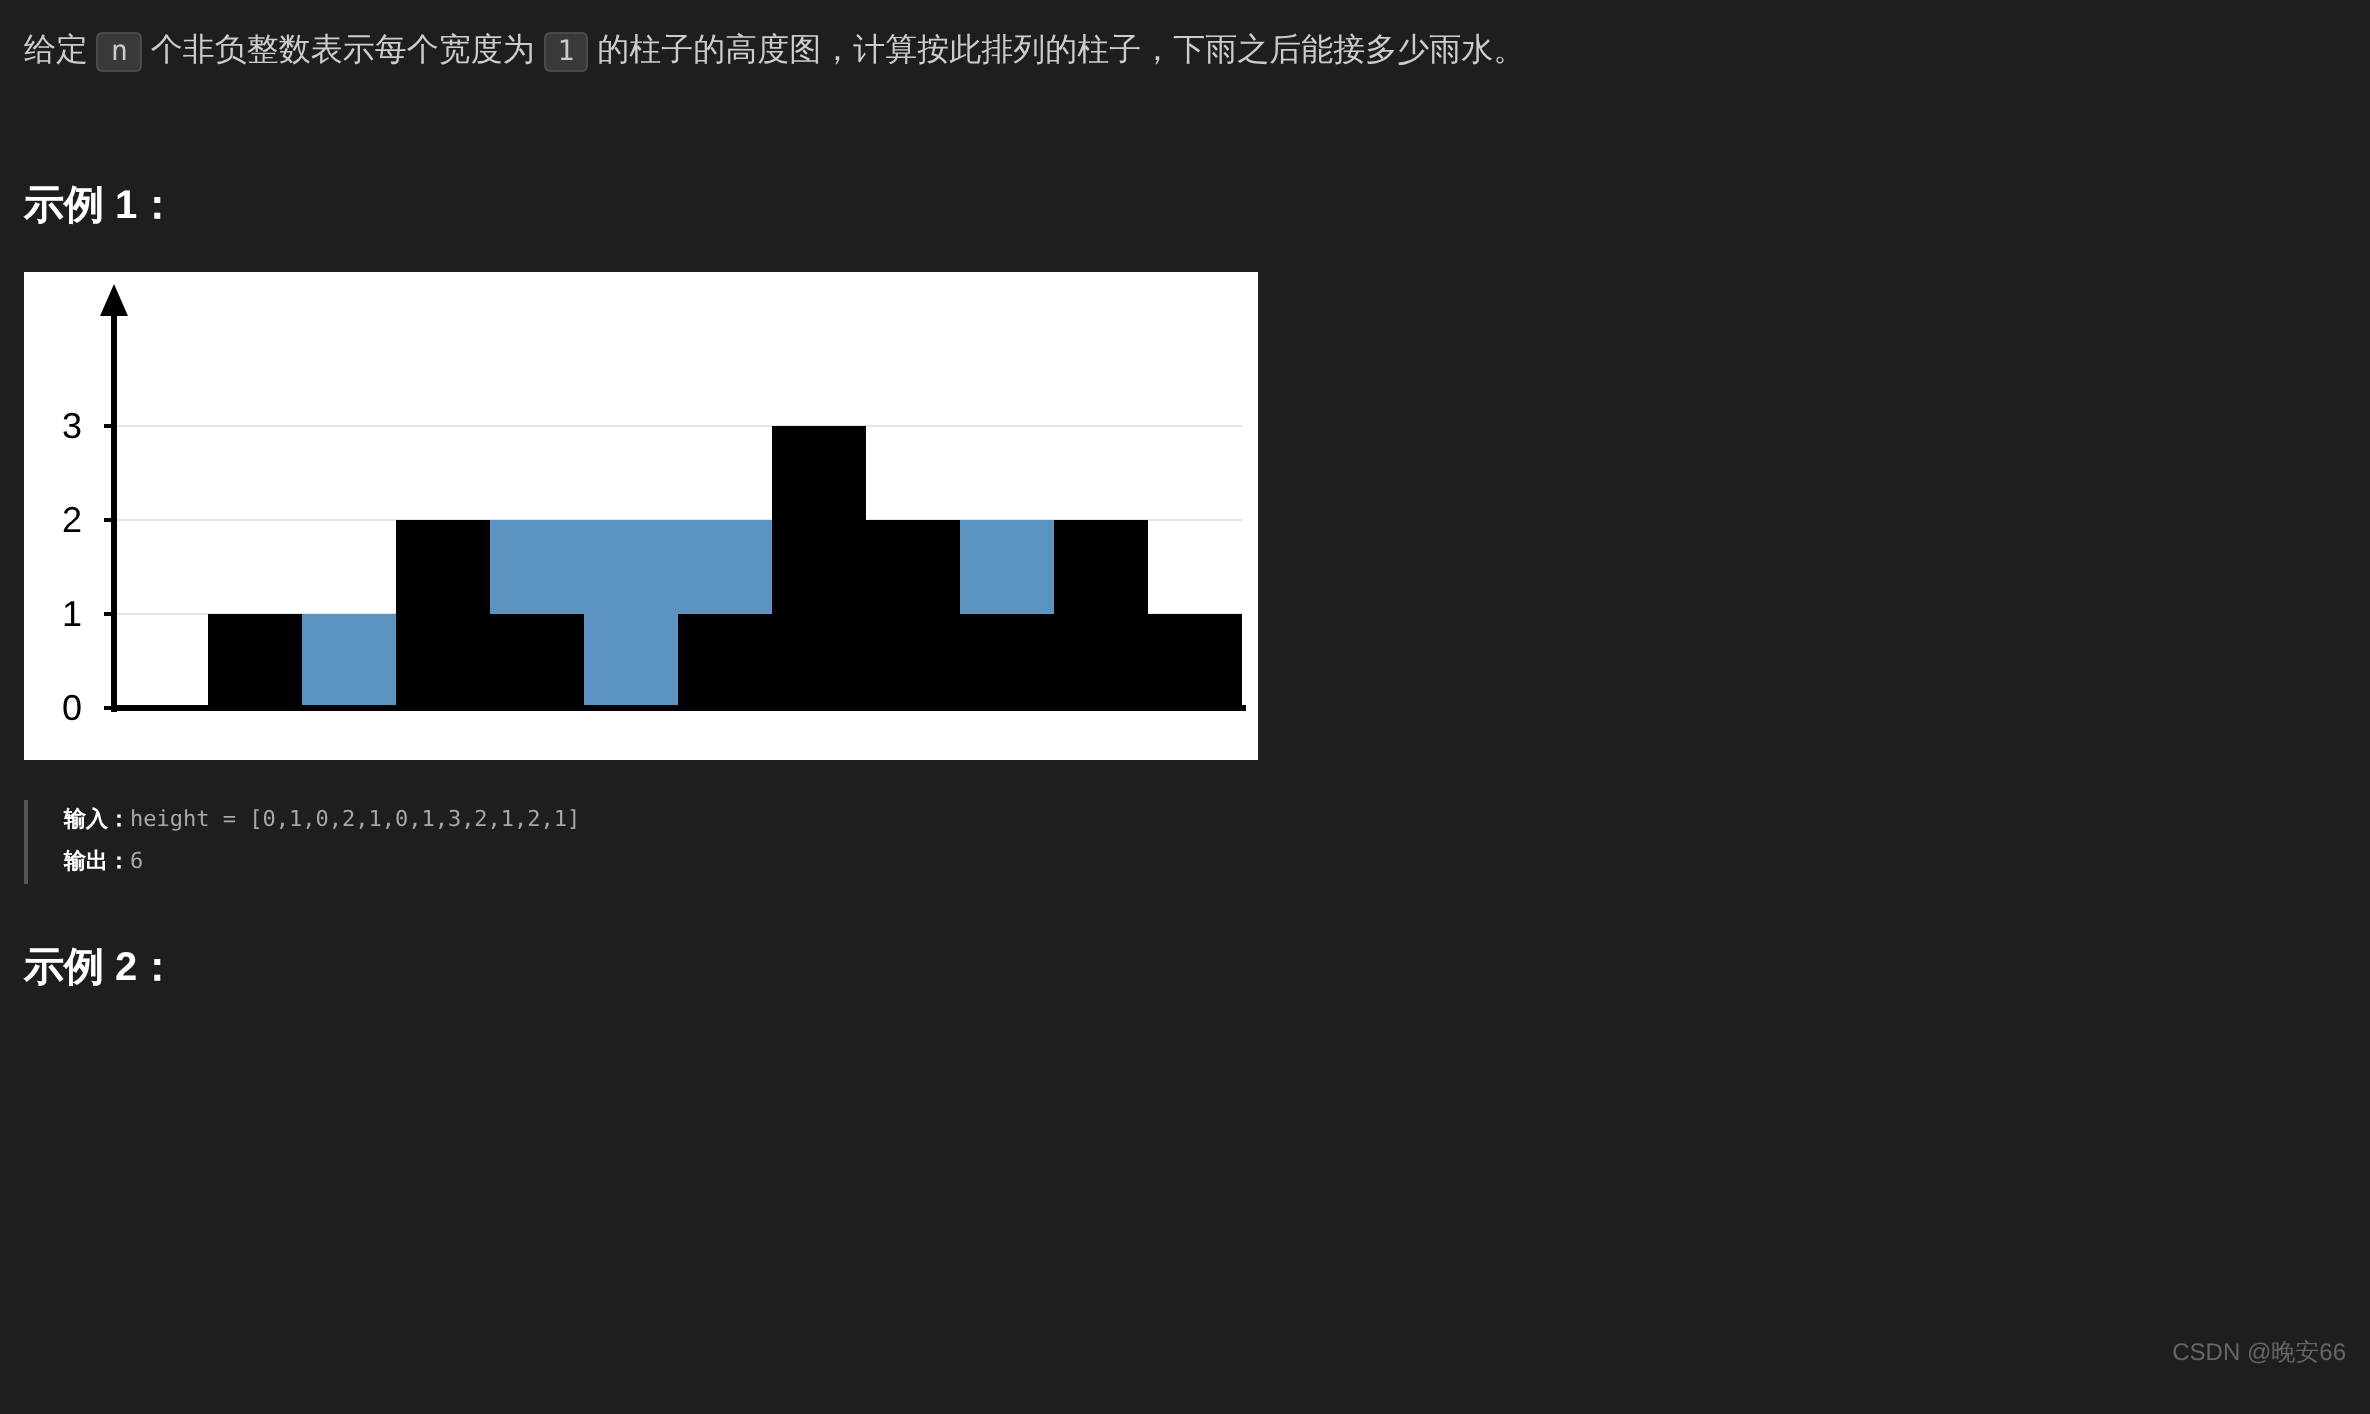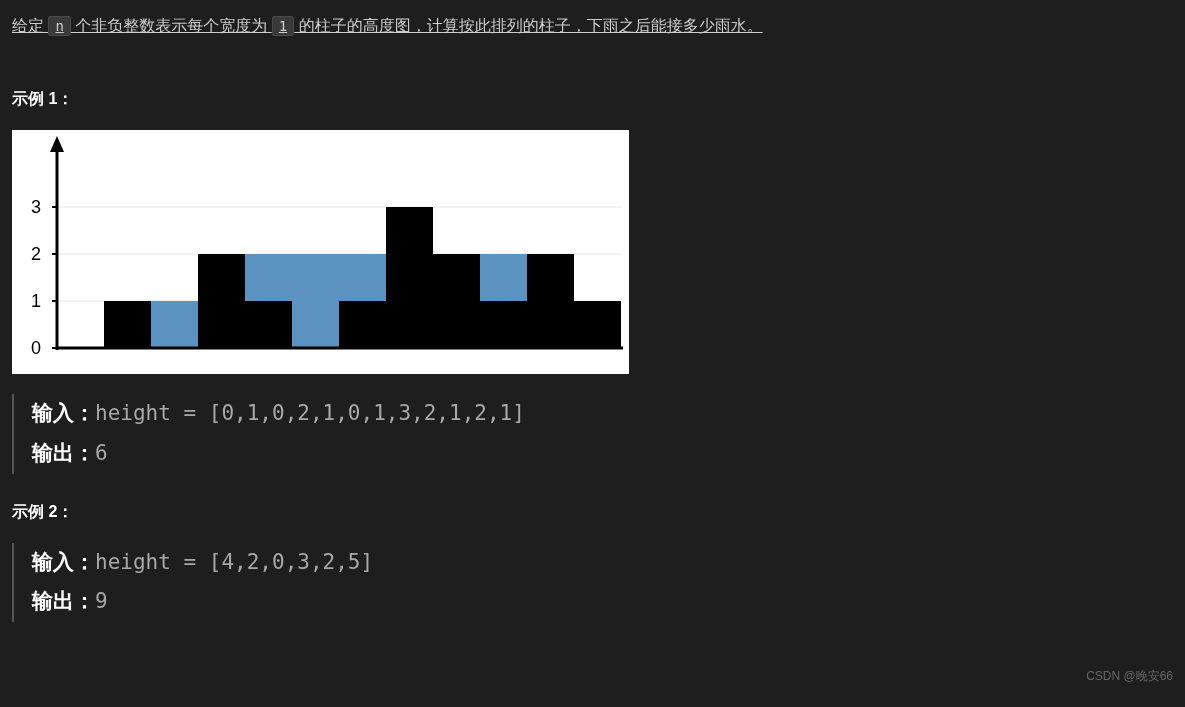--- a/index.html
+++ b/index.html
@@ -15,48 +15,47 @@
       font-family: -apple-system, BlinkMacSystemFont, "Segoe UI", "PingFang SC", "Microsoft YaHei", sans-serif;
       padding: 12px;
       position: relative;
       overflow: hidden;
     }
     .description {
       font-size: 16px;
       line-height: 1.8;
       color: #cccccc;
       margin-bottom: 48px;
-      text-decoration: underline;
     }
     .inline-code {
       background-color: #3a3a3a;
       border: 1px solid #4a4a4a;
       border-radius: 3px;
       padding: 1px 6px;
       font-family: Consolas, Monaco, monospace;
       font-size: 14px;
       color: #cccccc;
     }
     .example-title {
-      font-size: 16px;
+      font-size: 20px;
       font-weight: bold;
       color: #ffffff;
       margin-bottom: 20px;
     }
     .chart-container {
       background-color: #ffffff;
       margin-bottom: 20px;
       position: relative;
     }
     .example-box {
       border-left: 2px solid #555555;
       padding-left: 18px;
       margin-bottom: 28px;
       font-family: Consolas, Monaco, monospace;
-      font-size: 21px;
+      font-size: 11px;
       line-height: 1.9;
     }
     .example-label {
       font-weight: bold;
       color: #ffffff;
     }
     .example-value {
       color: #a8a8a8;
     }
     .watermark {
@@ -114,23 +113,15 @@
       <span class="example-label">输入：</span><span class="example-value">height = [0,1,0,2,1,0,1,3,2,1,2,1]</span>
     </div>
     <div>
       <span class="example-label">输出：</span><span class="example-value">6</span>
     </div>
   </div>
 </div>
 
 <div>
   <div class="example-title">示例 2：</div>
-  <div class="example-box">
-    <div>
-      <span class="example-label">输入：</span><span class="example-value">height = [4,2,0,3,2,5]</span>
-    </div>
-    <div>
-      <span class="example-label">输出：</span><span class="example-value">9</span>
-    </div>
-  </div>
 </div>
 
 <div class="watermark">CSDN @晚安66</div>
 
 </body></html>

